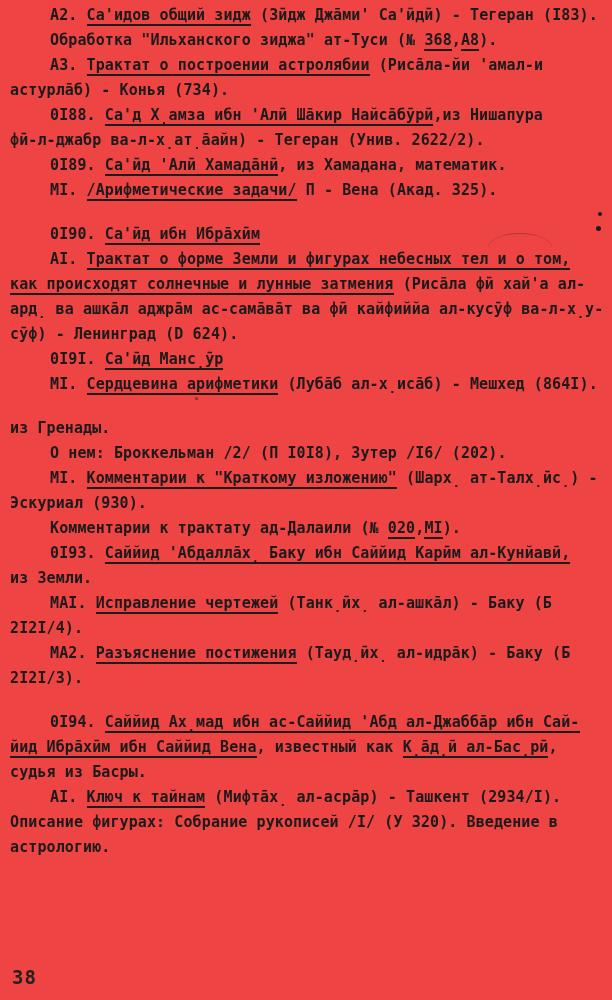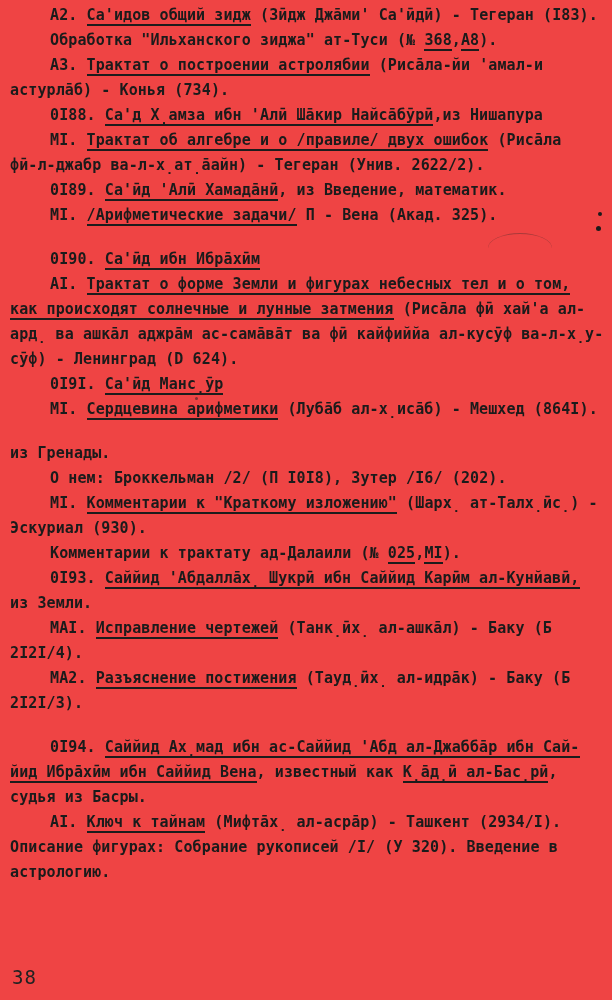--- a/index.html
+++ b/index.html
@@ -23,21 +23,21 @@
   .line.indent{padding-left:40px;}
   .u-solid{border-bottom:2px solid #1c1c1c;padding-bottom:0px;}
   .u-wavy{
     text-decoration-style:wavy;
     text-decoration-thickness:1px;
     text-underline-offset:4px;
   }
   .page-number{
     position:absolute;left:12px;top:964px;
     font-size:19px;line-height:26px;letter-spacing:1px;
-    font-weight:400;color:#222;
+    font-weight:700;color:#222;
   }
   .speck{position:absolute;background:#1b1b1b;border-radius:50%;}
   .speck.s1{left:598px;top:212px;width:4px;height:4px;}
   .speck.s2{left:596px;top:226px;width:5px;height:5px;}
   .speck.s3{left:195px;top:397px;width:3px;height:3px;opacity:.5;}
   .arc{
     position:absolute;left:488px;top:233px;width:64px;height:14px;
     border-top:1.5px solid rgba(40,40,40,.35);
     border-radius:50%/100% 100% 0 0;
   }
@@ -48,47 +48,46 @@
 <div class="page">
   <div class="text-block">
       <div class="entry">
         <div class="line indent"><span>А2. </span><span class="u-solid">Са'идов общий зидж</span><span> (Зӣдж Джāми' Са'ӣдӣ) - Тегеран (I83).</span></div>
         <div class="line indent"><span>Обработка "Ильханского зиджа" ат-Туси (№ </span><span class="u-solid">368</span><span>,</span><span class="u-solid">А8</span><span>).</span></div>
         <div class="line indent"><span>А3. </span><span class="u-solid">Трактат о построении астролябии</span><span> (Рисāла-йи 'амал-и</span></div>
         <div class="line"><span>астурлāб) - Конья (734).</span></div>
       </div>
       <div class="entry">
         <div class="line indent"><span>0I88. </span><span class="u-solid">Са'д Х̣амза ибн 'Алӣ Шāкир Найсāбӯрӣ</span><span>,из Нишапура</span></div>
-        <div class="line indent"><span>МI. </span><span class="u-solid">Трактат об алгебре и о /правиле/ двух ошибок</span><span> (Рисāла</span></div>
         <div class="line"><span>фӣ-л-джабр ва-л-х̣ат̣āайн) - Тегеран (Унив. 2622/2).</span></div>
       </div>
       <div class="entry">
-        <div class="line indent"><span>0I89. </span><span class="u-solid">Са'ӣд 'Алӣ Хамадāнӣ</span><span>, из Введение, математик.</span></div>
+        <div class="line indent"><span>0I89. </span><span class="u-solid">Са'ӣд 'Алӣ Хамадāнӣ</span><span>, из Хамадана, математик.</span></div>
         <div class="line indent"><span>МI. </span><span class="u-solid">/Арифметические задачи/</span><span> П - Вена (Акад. 325).</span></div>
       </div>
       <div class="entry gap-lg">
         <div class="line indent"><span>0I90. </span><span class="u-solid">Са'ӣд ибн Ибрāхӣм</span></div>
         <div class="line indent"><span>АI. </span><span class="u-solid">Трактат о форме Земли и фигурах небесных тел и о том,</span></div>
         <div class="line"><span class="u-solid">как происходят солнечные и лунные затмения</span><span> (Рисāла фӣ хай'а ал-</span></div>
         <div class="line"><span>ард̣ ва ашкāл аджрāм ас-самāвāт ва фӣ кайфиййа ал-кусӯф ва-л-х̣у-</span></div>
         <div class="line"><span>сӯф) - Ленинград (D 624).</span></div>
       </div>
       <div class="entry">
         <div class="line indent"><span>0I9I. </span><span class="u-solid">Са'ӣд Манс̣ӯр</span></div>
         <div class="line indent"><span>МI. </span><span class="u-solid">Сердцевина арифметики</span><span> (Лубāб ал-х̣исāб) - Мешхед (864I).</span></div>
       </div>
       <div class="entry gap-lg">
         <div class="line"><span>из Гренады.</span></div>
         <div class="line indent"><span>О нем: Броккельман /2/ (П I0I8), Зутер /I6/ (202).</span></div>
         <div class="line indent"><span>МI. </span><span class="u-solid">Комментарии к "Краткому изложению"</span><span> (Шарх̣ ат-Талх̣ӣс̣) -</span></div>
         <div class="line"><span>Эскуриал (930).</span></div>
-        <div class="line indent"><span>Комментарии к трактату ад-Далаили (№ </span><span class="u-solid">025</span><span>,</span><span class="u-solid">МI</span><span>).</span></div>
+        <div class="line indent"><span>Комментарии к трактату ад-Далаили (№ </span><span class="u-solid">020</span><span>,</span><span class="u-solid">МI</span><span>).</span></div>
       </div>
       <div class="entry">
-        <div class="line indent"><span>0I93. </span><span class="u-solid">Саййид 'Абдаллāх̣ Шукрӣ ибн Саййид Карӣм ал-Кунйавӣ,</span></div>
+        <div class="line indent"><span>0I93. </span><span class="u-solid">Саййид 'Абдаллāх̣ Баку ибн Саййид Карӣм ал-Кунйавӣ,</span></div>
         <div class="line"><span>из Земли.</span></div>
         <div class="line indent"><span>МАI. </span><span class="u-solid">Исправление чертежей</span><span> (Танк̣ӣх̣ ал-ашкāл) - Баку (Б</span></div>
         <div class="line"><span>2I2I/4).</span></div>
         <div class="line indent"><span>МА2. </span><span class="u-solid">Разъяснение постижения</span><span> (Тауд̣ӣх̣ ал-идрāк) - Баку (Б</span></div>
         <div class="line"><span>2I2I/3).</span></div>
       </div>
       <div class="entry gap-lg">
         <div class="line indent"><span>0I94. </span><span class="u-solid">Саййид Ах̣мад ибн ас-Саййид 'Абд ал-Джаббāр ибн Сай-</span></div>
         <div class="line"><span class="u-solid">йид Ибрāхӣм ибн Саййид Вена</span><span>, известный как </span><span class="u-solid">К̣āд̣ӣ ал-Бас̣рӣ</span><span>,</span></div>
         <div class="line"><span>судья из Басры.</span></div>

